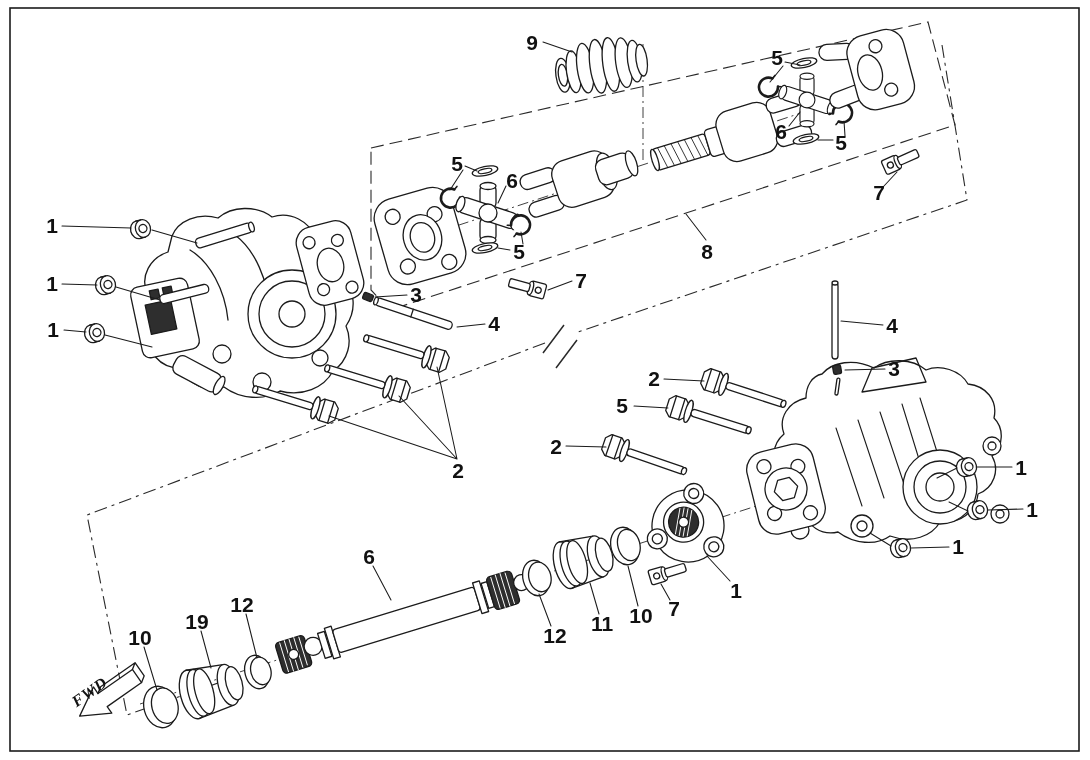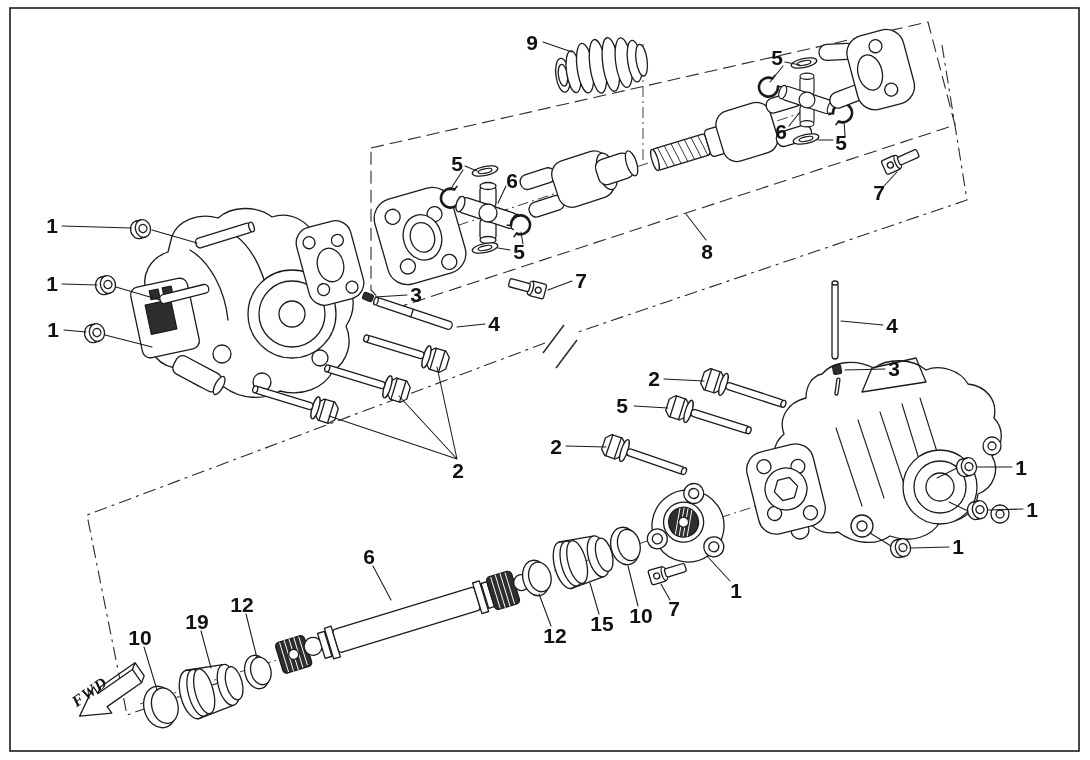--- a/index.html
+++ b/index.html
@@ -363,19 +363,19 @@
   <div class="co" style="left:892px;top:325px">4</div>
   <div class="co" style="left:894px;top:368px">3</div>
   <div class="co" style="left:1021px;top:467px">1</div>
   <div class="co" style="left:1032px;top:509px">1</div>
   <div class="co" style="left:958px;top:546px">1</div>
   <div class="co" style="left:369px;top:556px">6</div>
   <div class="co" style="left:242px;top:604px">12</div>
   <div class="co" style="left:197px;top:621px">19</div>
   <div class="co" style="left:140px;top:637px">10</div>
   <div class="co" style="left:555px;top:635px">12</div>
-  <div class="co" style="left:602px;top:623px">15</div>
+  <div class="co" style="left:602px;top:623px">11</div>
   <div class="co" style="left:641px;top:615px">10</div>
   <div class="co" style="left:674px;top:608px">7</div>
   <div class="co" style="left:736px;top:590px">1</div>
 
   <div class="fwd">FWD</div>
 </div>
 
 </body></html>

